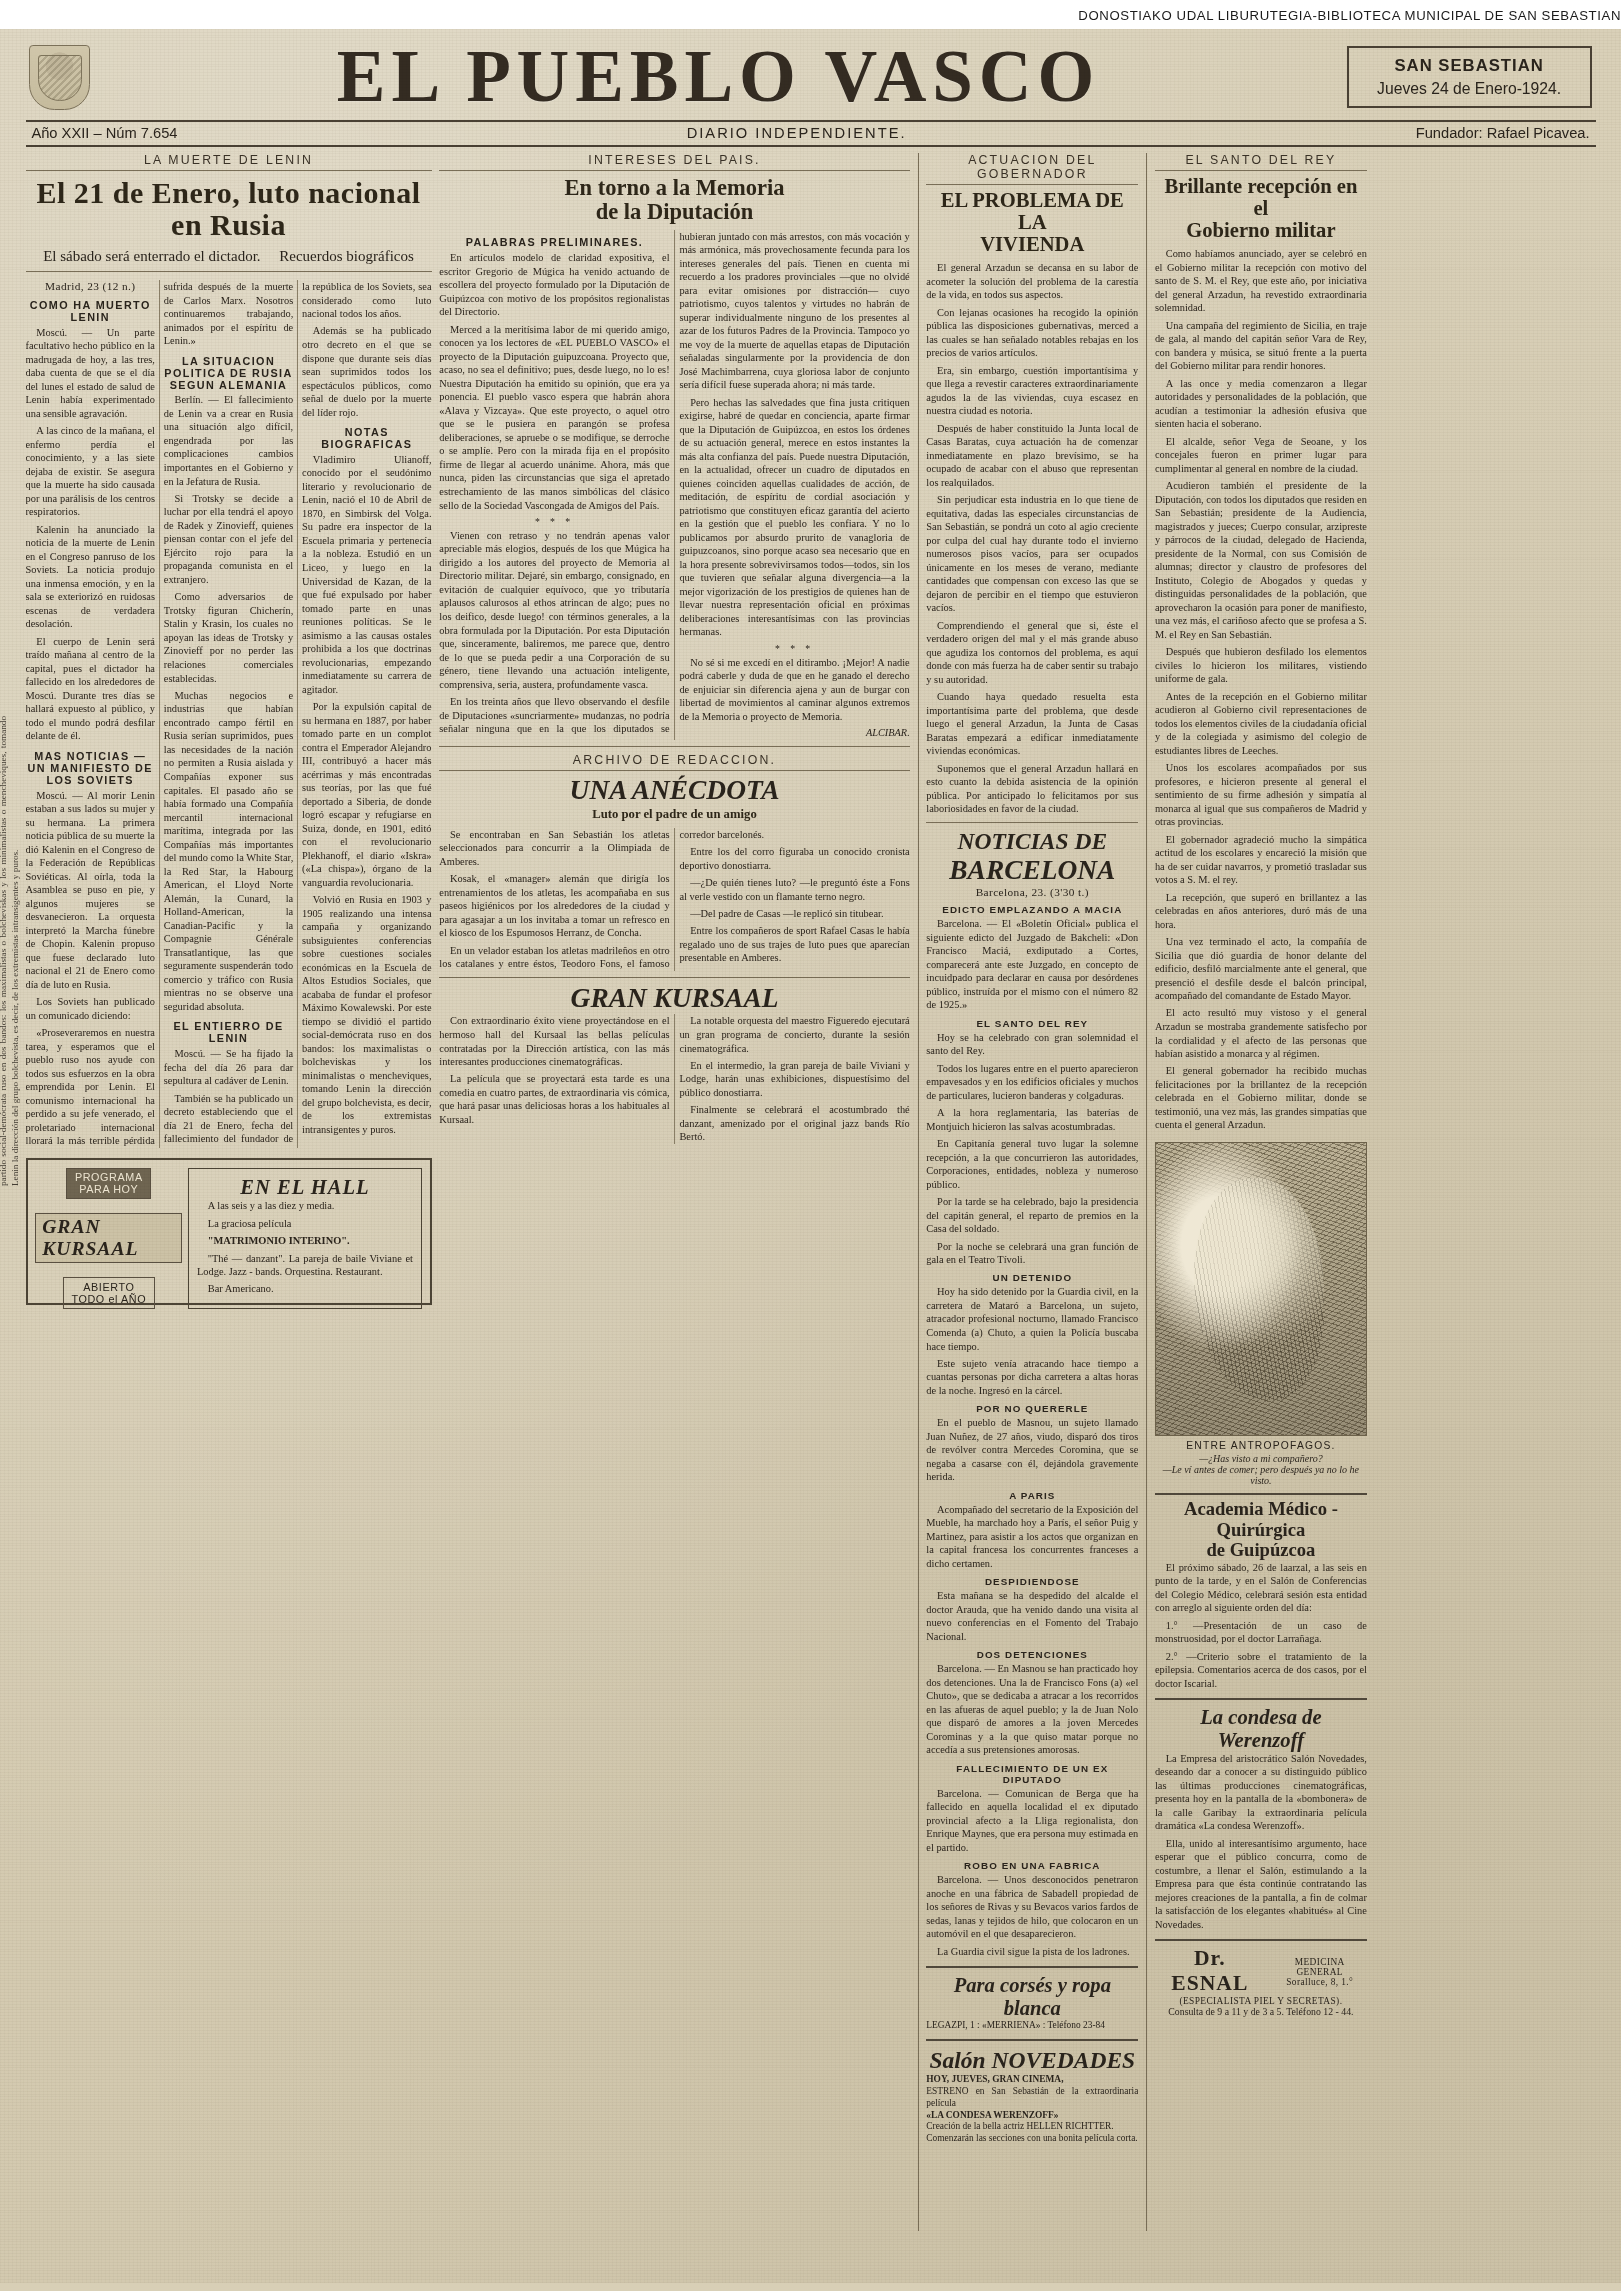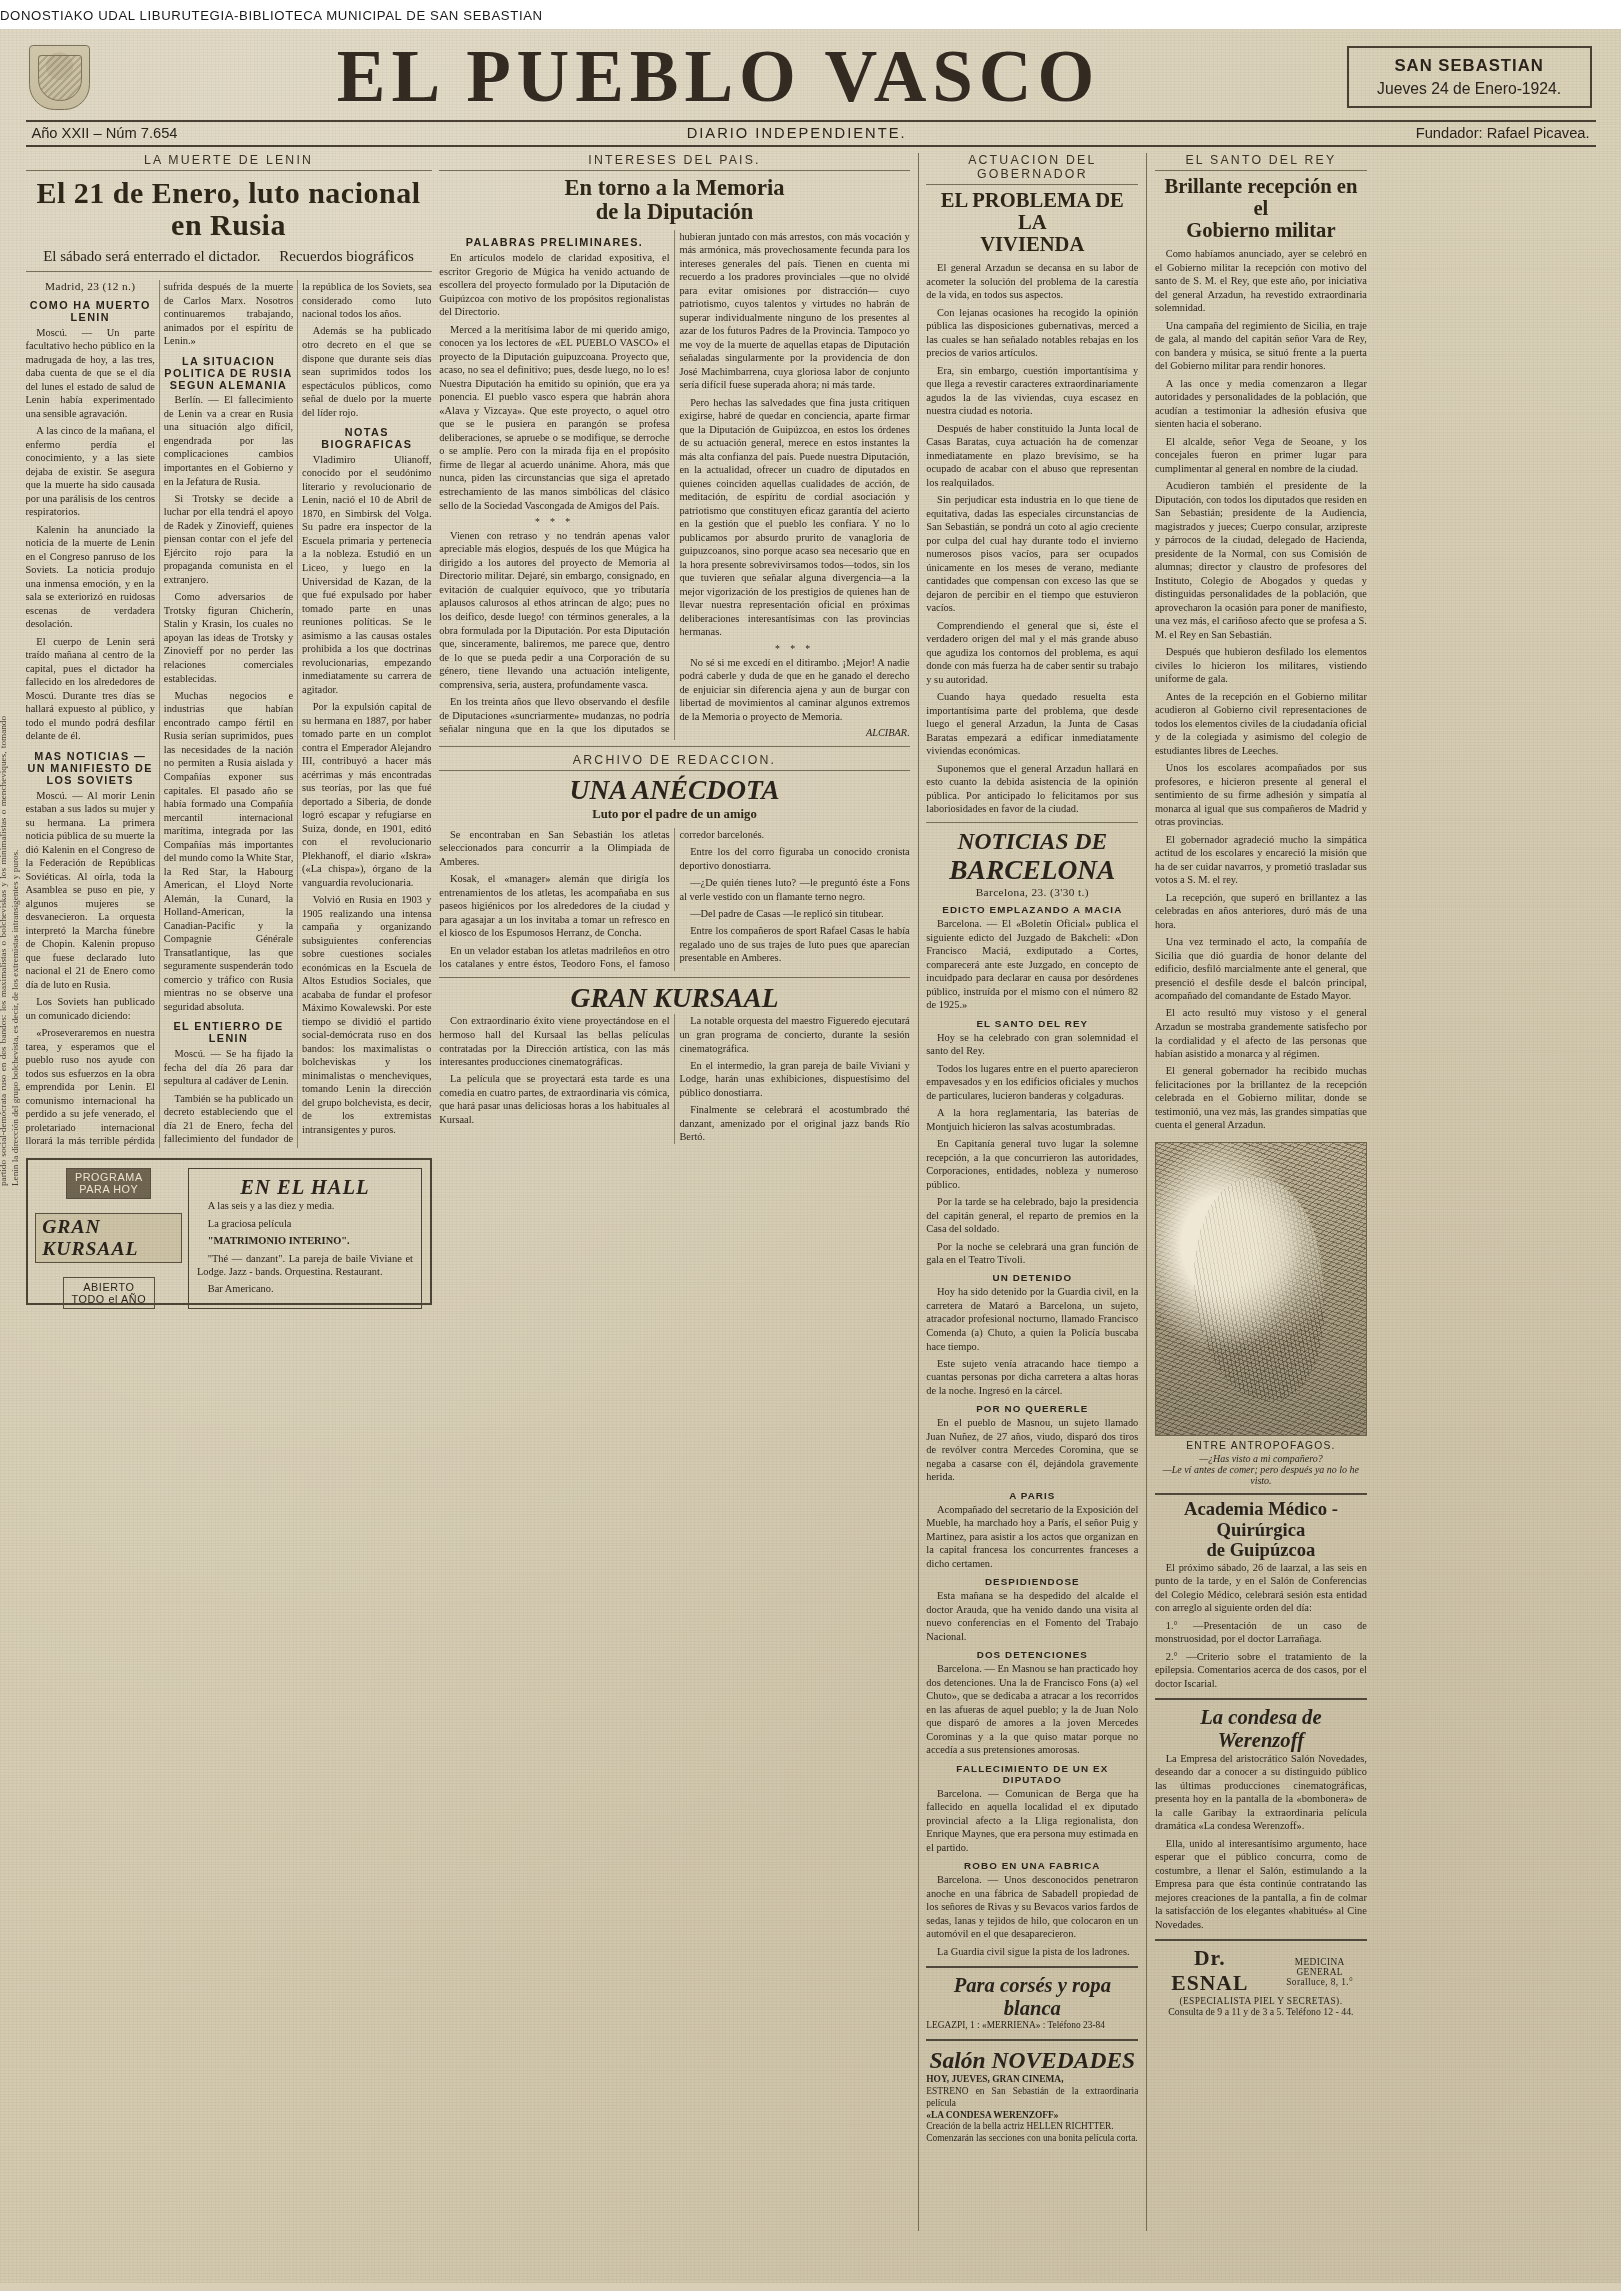--- a/index.html
+++ b/index.html
@@ -6,21 +6,21 @@
   html, body { margin:0; padding:0; }
   body {
     width: 1621px;
     height: 2292px;
     background: #d8cfb6;
     font-family: "Liberation Serif", serif;
     color: #2a241c;
     overflow: hidden;
   }
   .lib-header {
-    text-align: left;
+    text-align: right;
     font-family: "Liberation Sans", sans-serif;
     font-size: 13.2px;
     letter-spacing: 0.6px;
     color: #1b1b1b;
     padding: 7.8px 0 5.9px;
     background: #fff;
   }
   .paper {
     position: relative;
     width: 1621px;

